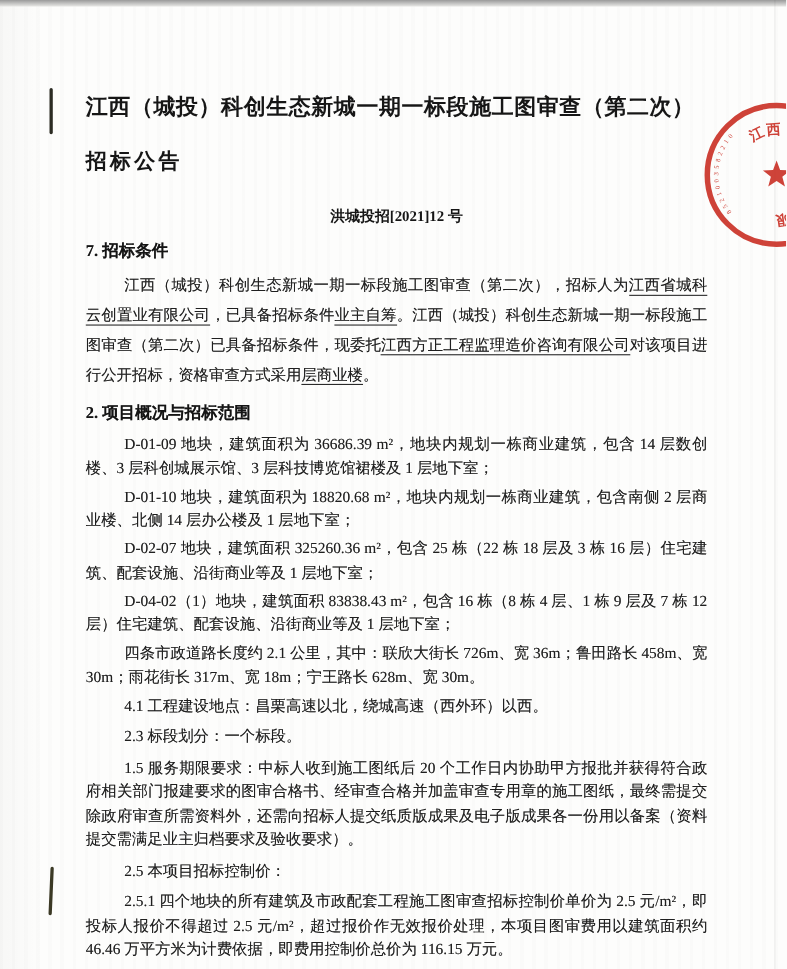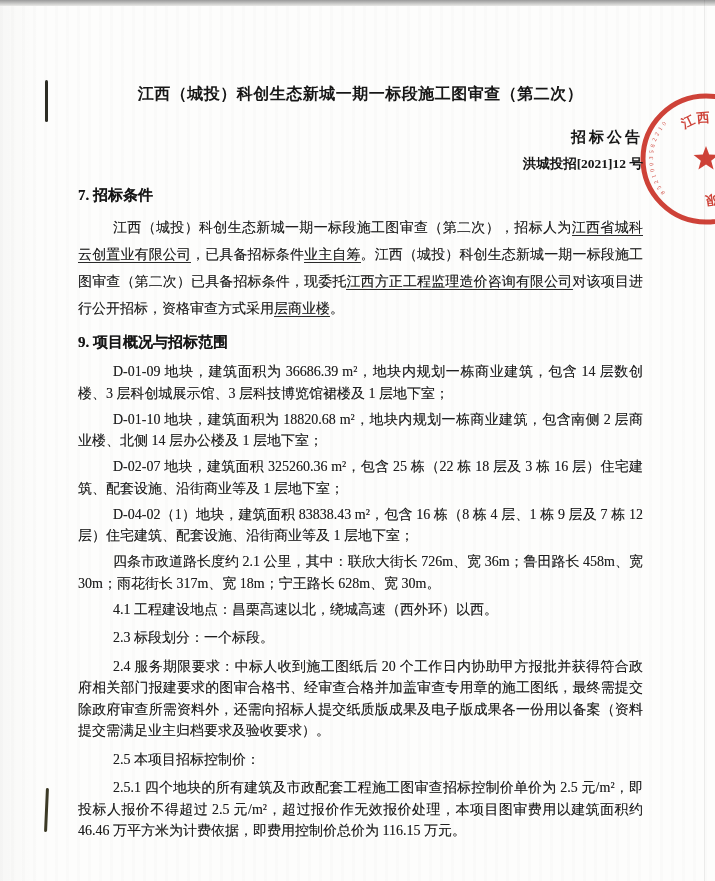--- a/index.html
+++ b/index.html
@@ -19,30 +19,30 @@
     background:linear-gradient(#9a9a9a,#e9e9e7);
   }
   .right-edge{
     position:absolute;top:0;bottom:0;right:10px;width:1px;
     background:rgba(0,0,0,0.06);
   }
   .content{
     position:absolute;left:78px;right:72px;top:84px;
   }
   .doc-title{
-    text-align:center;font-size:16px;font-weight:bold;
+    text-align:left;font-size:20px;font-weight:bold;
     letter-spacing:0.5px;color:#161616;
   }
   .doc-subtitle{
-    text-align:right;font-size:15px;font-weight:bold;
+    text-align:left;font-size:19px;font-weight:bold;
     margin-top:23px;letter-spacing:3px;color:#161616;
   }
   .doc-number{
-    text-align:right;font-size:13.5px;font-weight:bold;
-    margin-top:8px;color:#161616;font-family:Liberation Serif, serif;
+    text-align:center;font-size:13.5px;font-weight:bold;
+    margin-top:28px;color:#161616;font-family:Liberation Serif, serif;
   }
   .blocks{margin-top:13px;}
   .blk-heading{
     font-size:15px;font-weight:bold;color:#141414;
     margin:11px 0 9px;
     text-shadow:0 0 0.4px rgba(0,0,0,0.5);
   }
   .blk-para{
     font-size:14px;line-height:21.5px;
     text-align:justify;text-justify:inter-character;
@@ -102,26 +102,26 @@
     </svg>
   </div>
 
   <div class="content">
     <div class="doc-title">江西（城投）科创生态新城一期一标段施工图审查（第二次）</div>
     <div class="doc-subtitle">招标公告</div>
     <div class="doc-number">洪城投招[2021]12 号</div>
     <div class="blocks">
         <div class="blk-heading"><span>7. 招标条件</span></div>
         <div class="blk-para loose"><span>江西（城投）科创生态新城一期一标段施工图审查（第二次），招标人为</span><span class="uline">江西省城科云创置业有限公司</span><span>，已具备招标条件</span><span class="uline">业主自筹</span><span>。江西（城投）科创生态新城一期一标段施工图审查（第二次）已具备招标条件，现委托</span><span class="uline">江西方正工程监理造价咨询有限公司</span><span>对该项目进行公开招标，资格审查方式采用</span><span class="uline">层商业楼</span><span>。</span></div>
-        <div class="blk-heading"><span>9. 项目概况与招标范围</span></div>
+        <div class="blk-heading"><span>2. 项目概况与招标范围</span></div>
         <div class="blk-para"><span>D-01-09 地块，建筑面积为 36686.39 m²，地块内规划一栋商业建筑，包含 14 层数创楼、3 层科创城展示馆、3 层科技博览馆裙楼及 1 层地下室；</span></div>
         <div class="blk-para"><span>D-01-10 地块，建筑面积为 18820.68 m²，地块内规划一栋商业建筑，包含南侧 2 层商业楼、北侧 14 层办公楼及 1 层地下室；</span></div>
         <div class="blk-para"><span>D-02-07 地块，建筑面积 325260.36 m²，包含 25 栋（22 栋 18 层及 3 栋 16 层）住宅建筑、配套设施、沿街商业等及 1 层地下室；</span></div>
         <div class="blk-para"><span>D-04-02（1）地块，建筑面积 83838.43 m²，包含 16 栋（8 栋 4 层、1 栋 9 层及 7 栋 12 层）住宅建筑、配套设施、沿街商业等及 1 层地下室；</span></div>
         <div class="blk-para"><span>四条市政道路长度约 2.1 公里，其中：联欣大街长 726m、宽 36m；鲁田路长 458m、宽 30m；雨花街长 317m、宽 18m；宁王路长 628m、宽 30m。</span></div>
         <div class="blk-para sec"><span>4.1 工程建设地点：昌栗高速以北，绕城高速（西外环）以西。</span></div>
         <div class="blk-para sec"><span>2.3 标段划分：一个标段。</span></div>
-        <div class="blk-para sec"><span>2.4 服务期限要求：中标人收到施工图纸后 20 个工作日内协助甲方报批并获得符合政府相关部门报建要求的图审合格书、经审查合格并加盖审查专用章的施工图纸，最终需提交除政府审查所需资料外，还需向招标人提交纸质版成果及电子版成果各一份用以备案（资料提交需满足业主归档要求及验收要求）。</span></div>
+        <div class="blk-para sec"><span>1.5 服务期限要求：中标人收到施工图纸后 20 个工作日内协助甲方报批并获得符合政府相关部门报建要求的图审合格书、经审查合格并加盖审查专用章的施工图纸，最终需提交除政府审查所需资料外，还需向招标人提交纸质版成果及电子版成果各一份用以备案（资料提交需满足业主归档要求及验收要求）。</span></div>
         <div class="blk-para sec"><span>2.5 本项目招标控制价：</span></div>
         <div class="blk-para sec"><span>2.5.1 四个地块的所有建筑及市政配套工程施工图审查招标控制价单价为 2.5 元/m²，即投标人报价不得超过 2.5 元/m²，超过报价作无效报价处理，本项目图审费用以建筑面积约 46.46 万平方米为计费依据，即费用控制价总价为 116.15 万元。</span></div>
       </div>
   </div>
 </div>
 
 </body></html>

